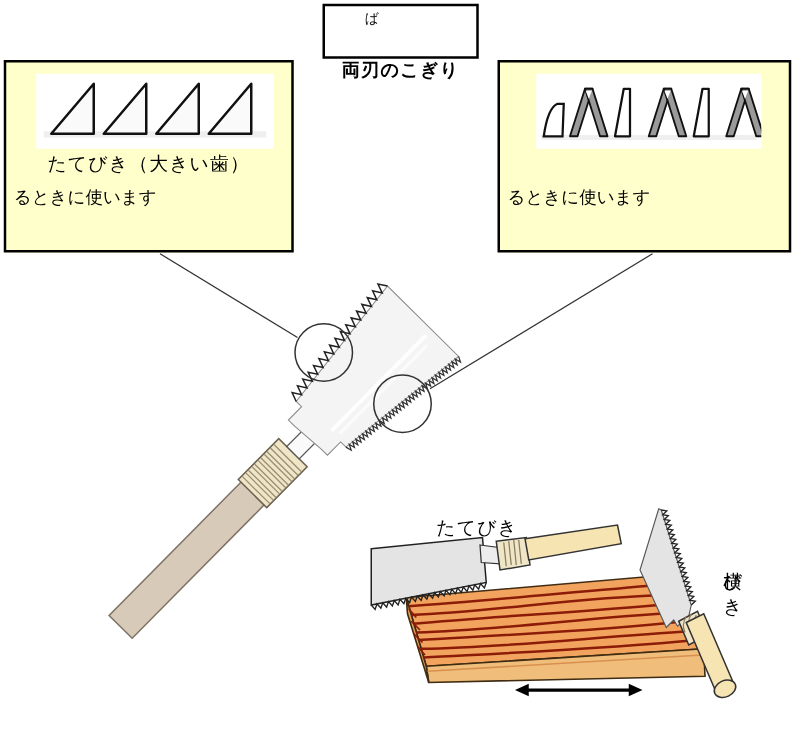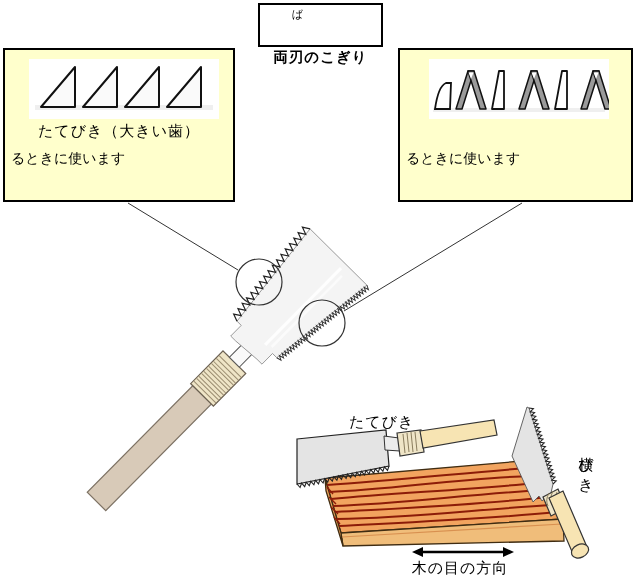--- a/index.html
+++ b/index.html
@@ -172,14 +172,13 @@
         </g>
       </svg>
     </div>
     <div class="box-body">
       <div>るときに使います</div>
     </div>
   </div>
 
   <div class="float-label label-rip">たてびき</div>
   <div class="float-label label-cross">横びき</div>
-  <div class="float-label label-grain">木の目の方向</div>
 </div>
 
 </body></html>

